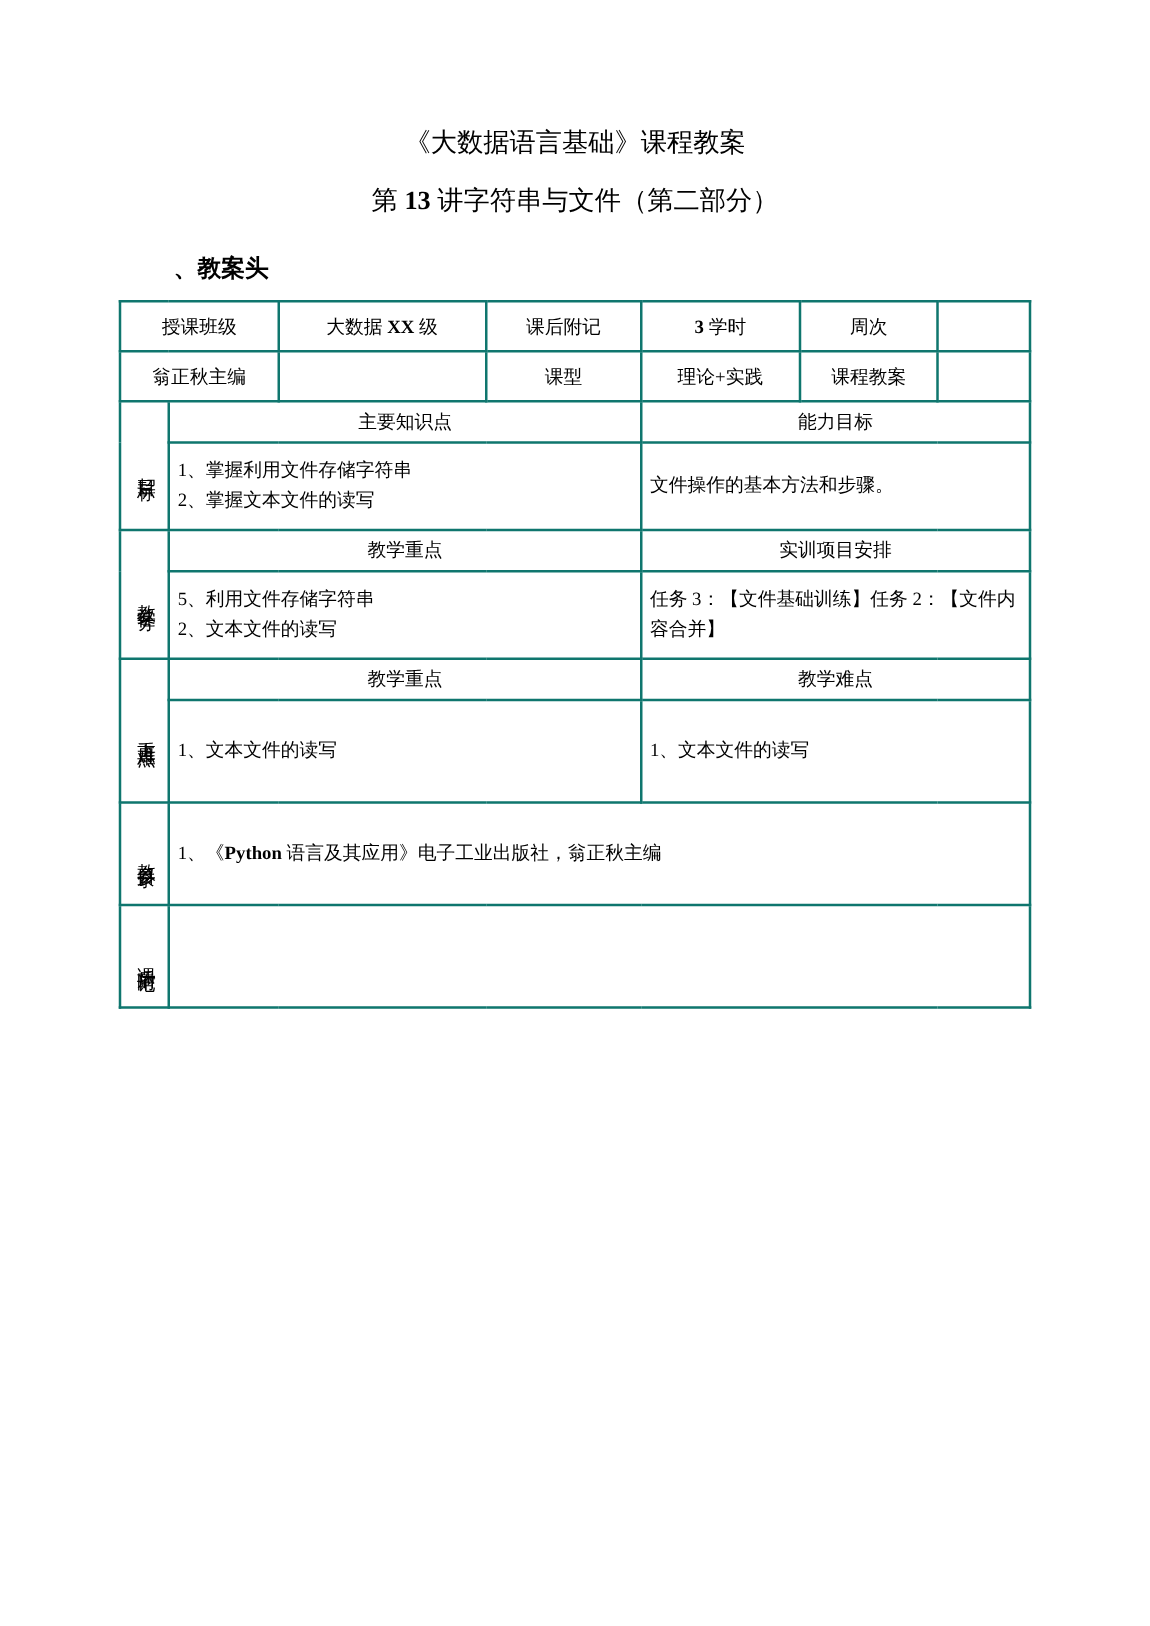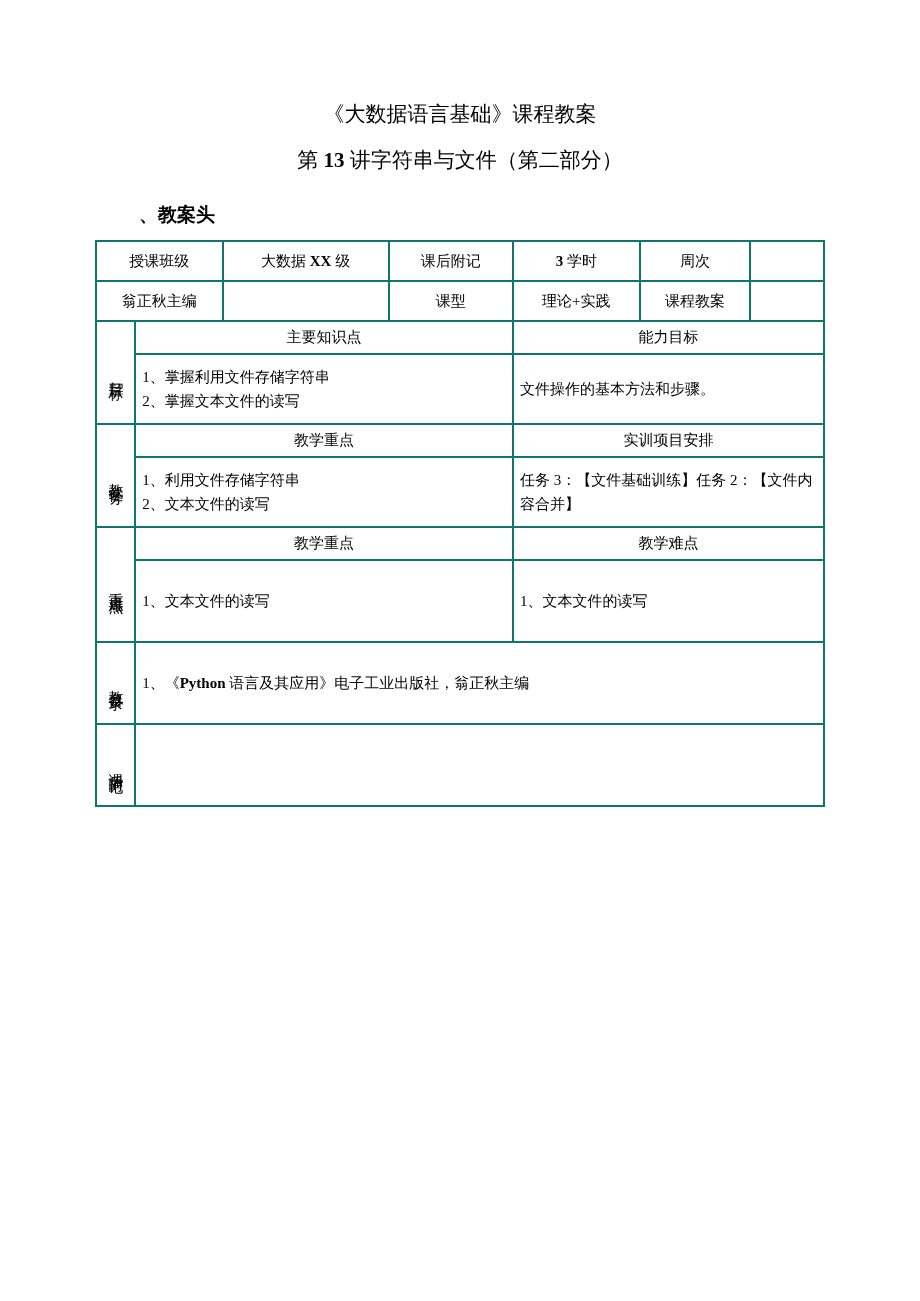--- a/index.html
+++ b/index.html
@@ -124,21 +124,21 @@
 2、掌握文本文件的读写</td>
     <td colspan="3" class="content-cell">文件操作的基本方法和步骤。</td>
   </tr>
 
   <tr class="sub-h">
     <td rowspan="2" class="vlabel">教学任务</td>
     <td colspan="3" class="center">教学重点</td>
     <td colspan="3" class="center">实训项目安排</td>
   </tr>
   <tr>
-    <td colspan="3" class="content-cell" style="white-space:pre-line;">1、利用文件存储字符串
+    <td colspan="3" class="content-cell" style="white-space:pre-line;">5、利用文件存储字符串
 2、文本文件的读写</td>
     <td colspan="3" class="content-cell">任务 3：【文件基础训练】任务 2：【文件内容合并】</td>
   </tr>
 
   <tr class="sub-h">
     <td rowspan="2" class="vlabel">重点难点</td>
     <td colspan="3" class="center">教学重点</td>
     <td colspan="3" class="center">教学难点</td>
   </tr>
   <tr class="taller">

